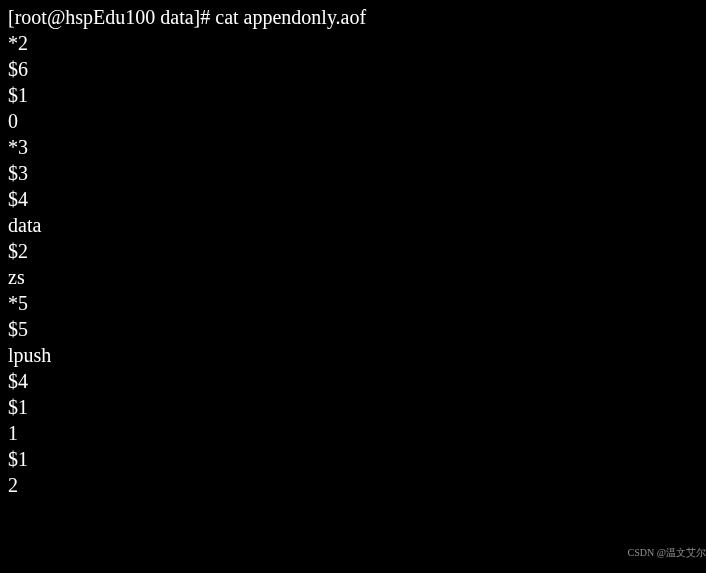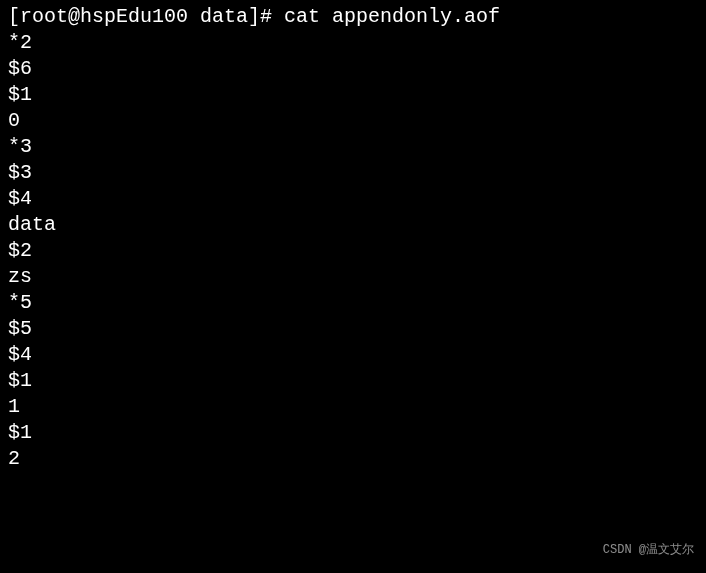--- a/index.html
+++ b/index.html
@@ -1,60 +1,62 @@
 <!DOCTYPE html>
 <html><head>
   <meta charset="utf-8">
   <style>
     * {
       margin: 0;
       padding: 0;
       box-sizing: border-box;
+      font-family: Liberation Serif, serif;
     }
     body {
       background: #000;
       color: #fff;
       font-family: "Courier New", Consolas, monospace;
       font-size: 20px;
       line-height: 1.3;
       width: 706px;
       height: 573px;
       padding: 4px 8px;
       position: relative;
       overflow: hidden;
     }
     .terminal-line {
       white-space: pre;
     }
     .watermark {
       position: absolute;
       bottom: 14px;
-      right: 12px;
+      right: 0;
       color: rgba(255,255,255,0.55);
-      font-family: Liberation Mono, monospace;
-      font-size: 12px;
+      font-family: Liberation Serif, serif;
+      font-size: 10px;
       pointer-events: none;
     }
   </style>
 </head>
 <body>
 
 <div class="terminal-line">[root@hspEdu100 data]# cat appendonly.aof</div>
 <div id="output">
     <div class="terminal-line">*2</div>
     <div class="terminal-line">$6</div>
     <div class="terminal-line">$1</div>
     <div class="terminal-line">0</div>
     <div class="terminal-line">*3</div>
     <div class="terminal-line">$3</div>
     <div class="terminal-line">$4</div>
     <div class="terminal-line">data</div>
     <div class="terminal-line">$2</div>
     <div class="terminal-line">zs</div>
     <div class="terminal-line">*5</div>
     <div class="terminal-line">$5</div>
+    <div class="terminal-line">lpush</div>
     <div class="terminal-line">$4</div>
     <div class="terminal-line">$1</div>
     <div class="terminal-line">1</div>
     <div class="terminal-line">$1</div>
     <div class="terminal-line">2</div>
   </div>
 <div class="watermark">CSDN @温文艾尔</div>
 
 </body></html>

